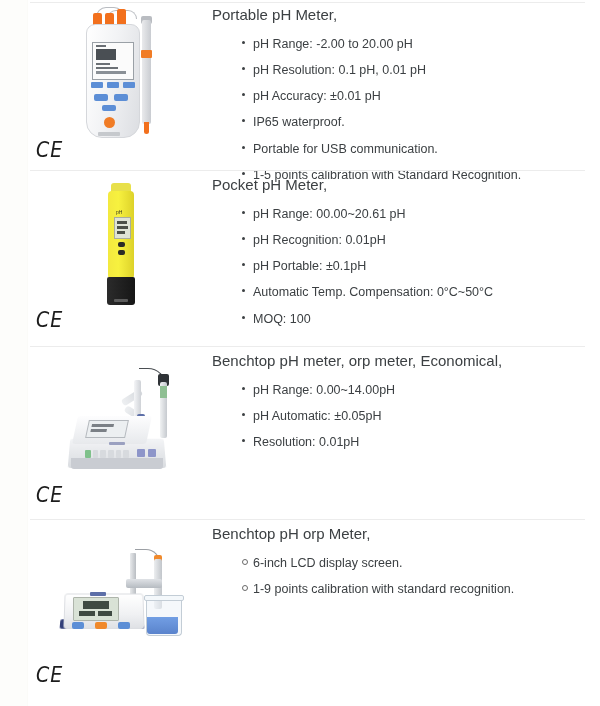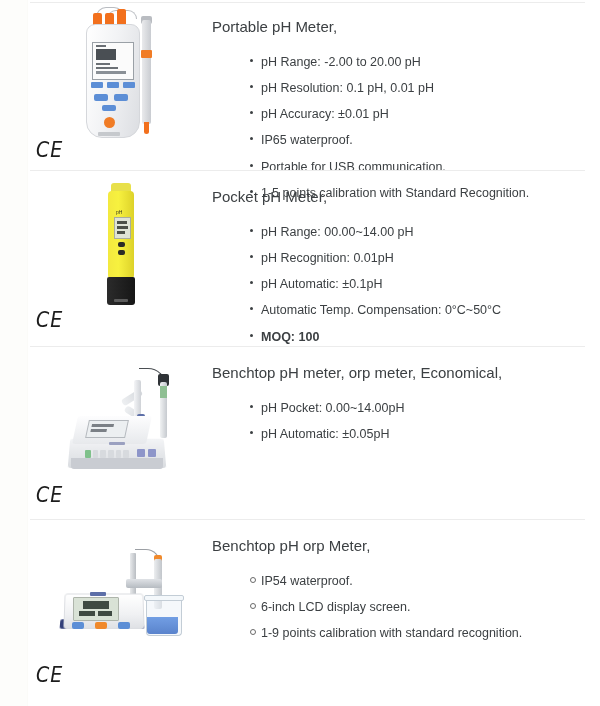--- a/index.html
+++ b/index.html
@@ -74,32 +74,32 @@
     color: #1c1c1c;
     letter-spacing: 1px;
     line-height: 1;
     display: inline-block;
     transform: scaleY(1.12);
     transform-origin: left center;
   }
 
   .info {
     flex: 1 1 auto;
-    padding-top: 16px;
+    padding-top: 4px;
     min-width: 0;
   }
   .title {
     font-size: 15px;
     color: #3c4043;
     line-height: 1.4;
     margin: 0 0 6px 0;
     font-weight: 400;
   }
   ul.specs {
-    margin: 12px;
+    margin: 4px;
     padding: 0 0 0 26px;
     list-style: none;
   }
   ul.specs li {
     position: relative;
     font-size: 12.5px;
     color: #3c4043;
     line-height: 1.45;
     padding: 4px 0 4px 11px;
   }
@@ -114,21 +114,21 @@
     background: #3c4043;
   }
   ul.specs.hollow li::before {
     width: 4px;
     height: 4px;
     background: transparent;
     border: 1px solid #6a6a6a;
     top: 9px;
   }
   ul.specs li.bold {
-    font-weight: bold;
+    font-weight: normal;
   }
 
   
   .art { position: relative; }
 
   
   .art-portable { width: 110px; height: 140px; }
   .p-body {
     position: absolute; left: 20px; top: 18px;
     width: 52px; height: 112px;
@@ -375,23 +375,23 @@
             <div class="k-cap-mark"></div>
           </div>
         </div>
         <div class="ce-wrap">
           <span class="ce-mark">CE</span>
         </div>
       </div>
       <div class="info">
         <div class="title">Pocket pH Meter,</div>
         <ul class="specs">
-          <li>pH Range: 00.00~14.00 pH</li>
+          <li>pH Range: 00.00~20.61 pH</li>
           <li>pH Recognition: 0.01pH</li>
-          <li>pH Automatic: ±0.1pH</li>
+          <li>pH Portable: ±0.1pH</li>
           <li>Automatic Temp. Compensation: 0°C~50°C</li>
           <li class="bold">MOQ: 100</li>
         </ul>
       </div>
     </div>
   </div>
 
   <div class="product" style="height:173px;">
     <div class="sep" style="top:0px;"></div>
     <div class="row">
@@ -428,22 +428,23 @@
               </div>
           </div>
         </div>
         <div class="ce-wrap">
           <span class="ce-mark">CE</span>
         </div>
       </div>
       <div class="info">
         <div class="title">Benchtop pH meter, orp meter, Economical,</div>
         <ul class="specs">
-          <li>pH Pocket: 0.00~14.00pH</li>
+          <li>pH Range: 0.00~14.00pH</li>
           <li>pH Automatic: ±0.05pH</li>
+          <li>Resolution: 0.01pH</li>
         </ul>
       </div>
     </div>
   </div>
 
   <div class="product" style="height:183px;">
     <div class="sep" style="top:0px;"></div>
     <div class="row">
       <div class="media">
         <div class="thumb-wrap" style="height:138px;padding-top:8px;">
@@ -472,21 +473,20 @@
             <div class="b2-beaker-rim"></div>
           </div>
         </div>
         <div class="ce-wrap">
           <span class="ce-mark">CE</span>
         </div>
       </div>
       <div class="info">
         <div class="title">Benchtop pH orp Meter,</div>
         <ul class="specs hollow">
-          <li>IP54 waterproof.</li>
           <li>6-inch LCD display screen.</li>
           <li>1-9 points calibration with standard recognition.</li>
         </ul>
       </div>
     </div>
   </div>
 
 </div>
 
 </body></html>

